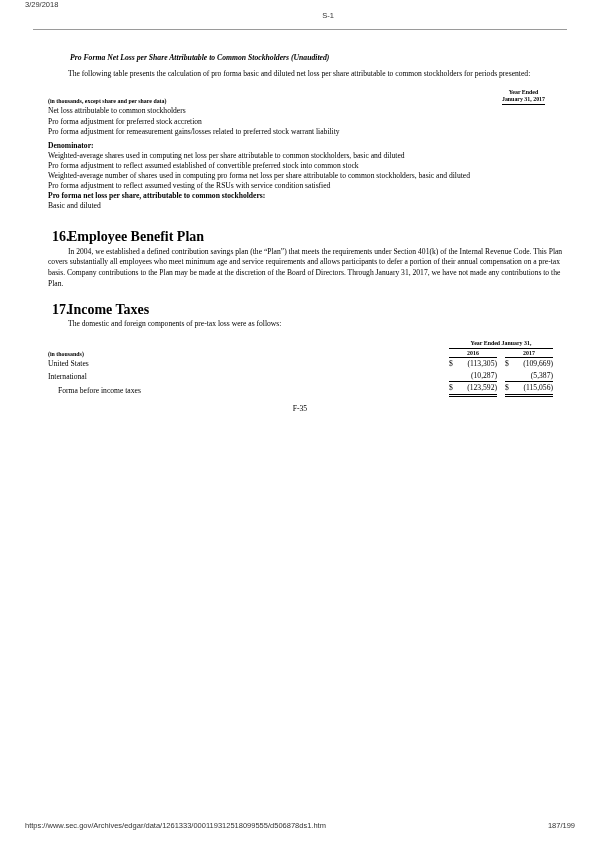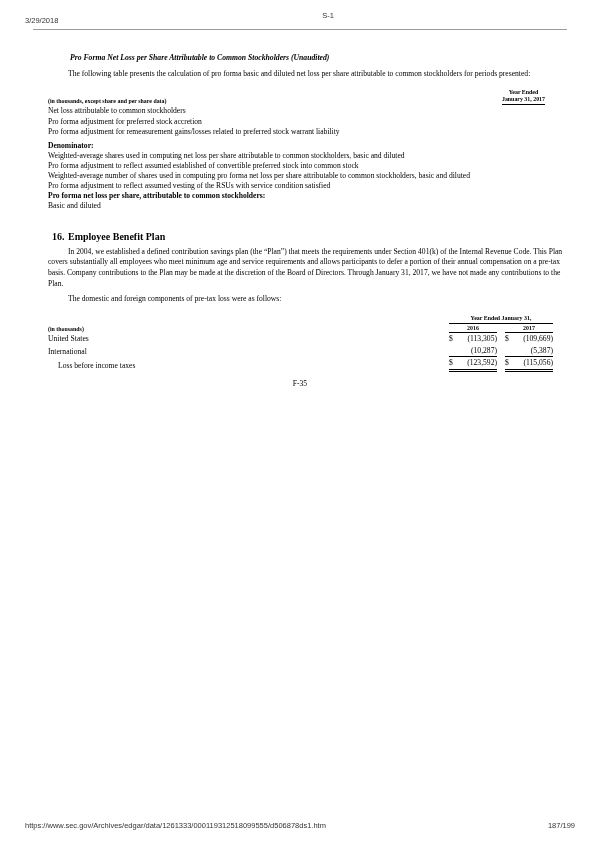--- a/index.html
+++ b/index.html
@@ -3,21 +3,21 @@
 <meta charset="utf-8">
 <style>
   html,body { margin:0; padding:0; background:#e8e8e8; }
   .page {
     position:relative; width:600px; height:848px; background:#ffffff;
     font-family:"Liberation Serif", serif; color:#000; overflow:hidden;
     margin:0 auto;
   }
   
   .hf { position:absolute; font-family:"Liberation Sans", sans-serif; font-size:7.5px; color:#333; white-space:nowrap; }
-  .hf-date { left:25px; top:16px; }
+  .hf-date { left:25px; top:0; }
   .hf-title { left:0; top:11px; width:656px; text-align:center; }
   .hf-rule { position:absolute; left:33px; top:29px; width:534px; border-top:1px solid #9a9a9a; height:0; }
   .hf-url { left:25px; top:821px; }
   .hf-page { right:25px; top:821px; }
 
   
   .content { position:absolute; left:33px; top:40px; width:534px; font-size:7.6px; line-height:10.2px; }
   .toc-link { color:#0000ee; font-weight:bold; text-decoration:underline; font-size:7.8px; cursor:pointer; }
   .pf-heading { margin-top:13px; margin-left:37px; font-weight:bold; font-style:italic; font-size:7.7px; }
   .intro { margin-top:6px; margin-left:15px; text-indent:20px; line-height:10.8px; }
@@ -28,21 +28,21 @@
   .t1-units { font-weight:bold; font-size:5.9px; line-height:7px; }
   .t1-year { text-align:center; font-weight:bold; font-size:5.9px; line-height:7.2px; margin-right:22px; }
   .t1-year2 { border-bottom:1px solid #000; padding-bottom:1px; }
   .t1-rows { margin-top:1px; }
   .t1-row { line-height:10.1px; max-width:412px; }
   .t1-row.bold { font-weight:bold; }
   .t1-row.gap { margin-top:4px; }
   .t1-row.hang { padding-left:10px; text-indent:-10px; }
 
   
-  .sec-head { display:flex; font-weight:bold; margin-left:19px; font-size:10px; }
+  .sec-head { display:flex; font-weight:bold; margin-left:19px; font-size:14px; }
   .sec-num { width:16px; flex:0 0 16px; }
   .s16 { margin-top:21px; }
   .s17 { margin-top:15px; }
   .sec-body { margin-top:4px; margin-left:15px; text-indent:20px; line-height:10.9px; }
 
   
   .t2 { margin-left:15px; margin-top:10px; }
   .t2-row { display:flex; align-items:flex-end; }
   .t2-label { flex:1; line-height:11.5px; }
   .t2-label.indent { padding-left:10px; }
@@ -99,20 +99,24 @@
           <div class="t1-row normal">Basic and diluted</div>
         </div>
     </div>
 
     <div class="sec-head s16">
       <span class="sec-num">16.</span>
       <span>Employee Benefit Plan</span>
     </div>
     <div class="sec-body">In 2004, we established a defined contribution savings plan (the “Plan”) that meets the requirements under Section 401(k) of the Internal Revenue Code. This Plan covers substantially all employees who meet minimum age and service requirements and allows participants to defer a portion of their annual compensation on a pre-tax basis. Company contributions to the Plan may be made at the discretion of the Board of Directors. Through January 31, 2017, we have not made any contributions to the Plan.</div>
 
+    <div class="sec-head s17">
+      <span class="sec-num">17.</span>
+      <span>Income Taxes</span>
+    </div>
     <div class="sec-body">The domestic and foreign components of pre-tax loss were as follows:</div>
 
     <div class="t2">
       <div class="t2-row">
         <div class="t2-label units-note">(in thousands)</div>
         <div class="t2-cols">
           <div class="t2-span-header">Year Ended January 31,</div>
           <div class="t2-colheads">
             <div class="t2-cell t2-colhead">2016</div>
             <div class="t2-cell t2-colhead">2017</div>
@@ -140,21 +144,21 @@
                 <span></span>
                 <span class="amt">(10,287)</span>
               </div>
               <div class="t2-cell t2-val rule-single">
                 <span></span>
                 <span class="amt">(5,387)</span>
               </div>
             </div>
           </div>
           <div class="t2-row">
-            <div class="t2-label indent">Loss before income taxes</div>
+            <div class="t2-label indent">Forma before income taxes</div>
             <div class="t2-cols t2-vals">
               <div class="t2-cell t2-val rule-double">
                 <span>$</span>
                 <span class="amt">(123,592)</span>
               </div>
               <div class="t2-cell t2-val rule-double">
                 <span>$</span>
                 <span class="amt">(115,056)</span>
               </div>
             </div>

